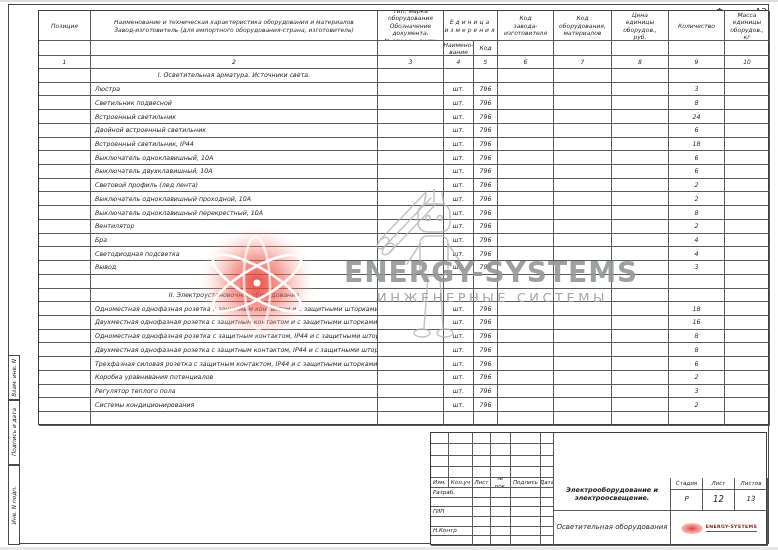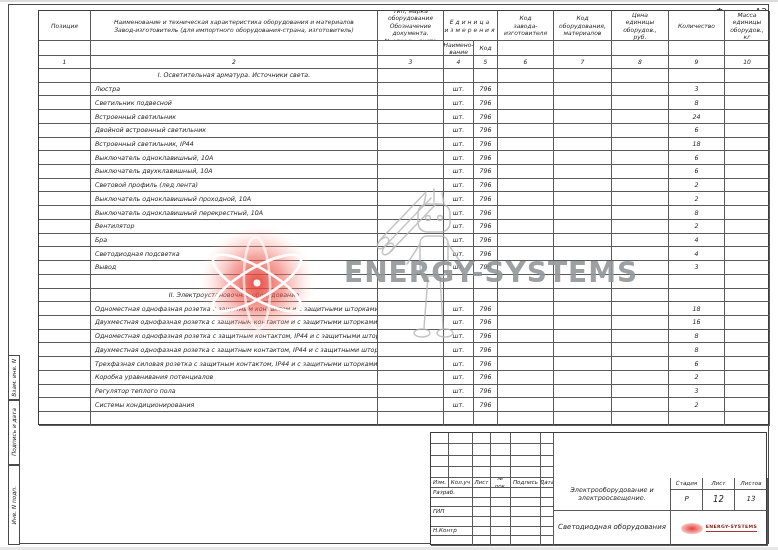--- a/index.html
+++ b/index.html
@@ -58,21 +58,21 @@
   }
   .tcell{
     position:absolute;box-sizing:border-box;
     border-right:0.5px solid #5a5a5a;border-bottom:0.5px solid #5a5a5a;
     display:flex;align-items:center;justify-content:center;text-align:center;
     font-style:italic;font-size:6px;color:#1c1c1c;overflow:hidden;white-space:pre-line;line-height:1.3;
   }
   .tleft{justify-content:flex-start;padding-left:2px;text-align:left;}
   .tsmall{font-size:5.6px;}
   .taddr{font-size:6.4px;}
-  .tdoc{font-size:6.5px;}
+  .tdoc{font-size:6.5px;font-weight:bold;}
   .tspec{font-size:7px;}
   .tstage{font-size:7px;}
   .tbig{font-size:8.5px;}
   .cust-wrap{justify-content:flex-start;}
   .cust-label{position:absolute;left:45px;font-size:6.5px;}
   .logo-wrap{display:flex;align-items:center;justify-content:center;gap:3px;}
   .logo-blob{width:22px;height:11px;border-radius:50%;
     background:radial-gradient(ellipse at center,rgba(224,58,49,.95) 0%,rgba(235,110,100,.6) 55%,rgba(255,255,255,0) 100%);}
   .logo-text{font-size:4.6px;font-weight:bold;color:#7d160f;letter-spacing:.4px;
     border-bottom:.5px solid #a33; padding-bottom:1px;font-style:normal;}
@@ -462,21 +462,21 @@
     <div class="tcell " style="left: 60px; top: 93.6667px; width: 20px; height: 9.66667px;"></div>
     <div class="tcell " style="left: 80px; top: 93.6667px; width: 30px; height: 9.66667px;"></div>
     <div class="tcell " style="left: 110px; top: 93.6667px; width: 13px; height: 9.66667px;"></div>
     <div class="tcell tsmall tleft" style="left: 0px; top: 103.333px; width: 42px; height: 9.66667px;"></div>
     <div class="tcell " style="left: 42px; top: 103.333px; width: 18px; height: 9.66667px;"></div>
     <div class="tcell " style="left: 60px; top: 103.333px; width: 20px; height: 9.66667px;"></div>
     <div class="tcell " style="left: 80px; top: 103.333px; width: 30px; height: 9.66667px;"></div>
     <div class="tcell " style="left: 110px; top: 103.333px; width: 13px; height: 9.66667px;"></div>
     <div class="tcell tdoc" style="left: 123px; top: 45px; width: 117px; height: 33px;">Электрооборудование и
 электроосвещение.</div>
-    <div class="tcell tspec" style="left: 123px; top: 78px; width: 117px; height: 35px;">Светодиодная оборудования</div>
+    <div class="tcell tspec" style="left: 123px; top: 78px; width: 117px; height: 35px;">Осветительная оборудования</div>
     <div class="tcell tsmall" style="left: 240px; top: 45px; width: 32px; height: 12px;">Стадия</div>
     <div class="tcell tsmall" style="left: 272px; top: 45px; width: 32px; height: 12px;">Лист</div>
     <div class="tcell tsmall" style="left: 304px; top: 45px; width: 33px; height: 12px;">Листов</div>
     <div class="tcell tstage" style="left: 240px; top: 57px; width: 32px; height: 21px;">Р</div>
     <div class="tcell tbig" style="left: 272px; top: 57px; width: 32px; height: 21px;">12</div>
     <div class="tcell tstage" style="left: 304px; top: 57px; width: 33px; height: 21px;">13</div>
     <div class="tcell " style="left: 240px; top: 78px; width: 97px; height: 35px;"><div class="logo-wrap"><div class="logo-blob"></div><div class="logo-text">ENERGY-SYSTEMS</div></div></div>
   </div>
 
 <div class="watermark">
@@ -509,13 +509,14 @@
       <circle cx="54" cy="40" r="2.4"></circle>
         <circle cx="66" cy="40" r="2.4"></circle>
       <rect x="46" y="58" width="28" height="40" rx="7"></rect>
       <path d="M46 66 L33 86 M74 66 L85 82"></path>
       <path d="M54 98 L50 150 M66 98 L69 150"></path>
       <ellipse cx="48" cy="155" rx="8" ry="4"></ellipse>
       <ellipse cx="71" cy="155" rx="8" ry="4"></ellipse>
     </g>
   </svg>
   <div class="wm-brand">ENERGY-SYSTEMS</div>
+  <div class="wm-sub">ИНЖЕНЕРНЫЕ СИСТЕМЫ</div>
 </div>
 
 </body></html>

